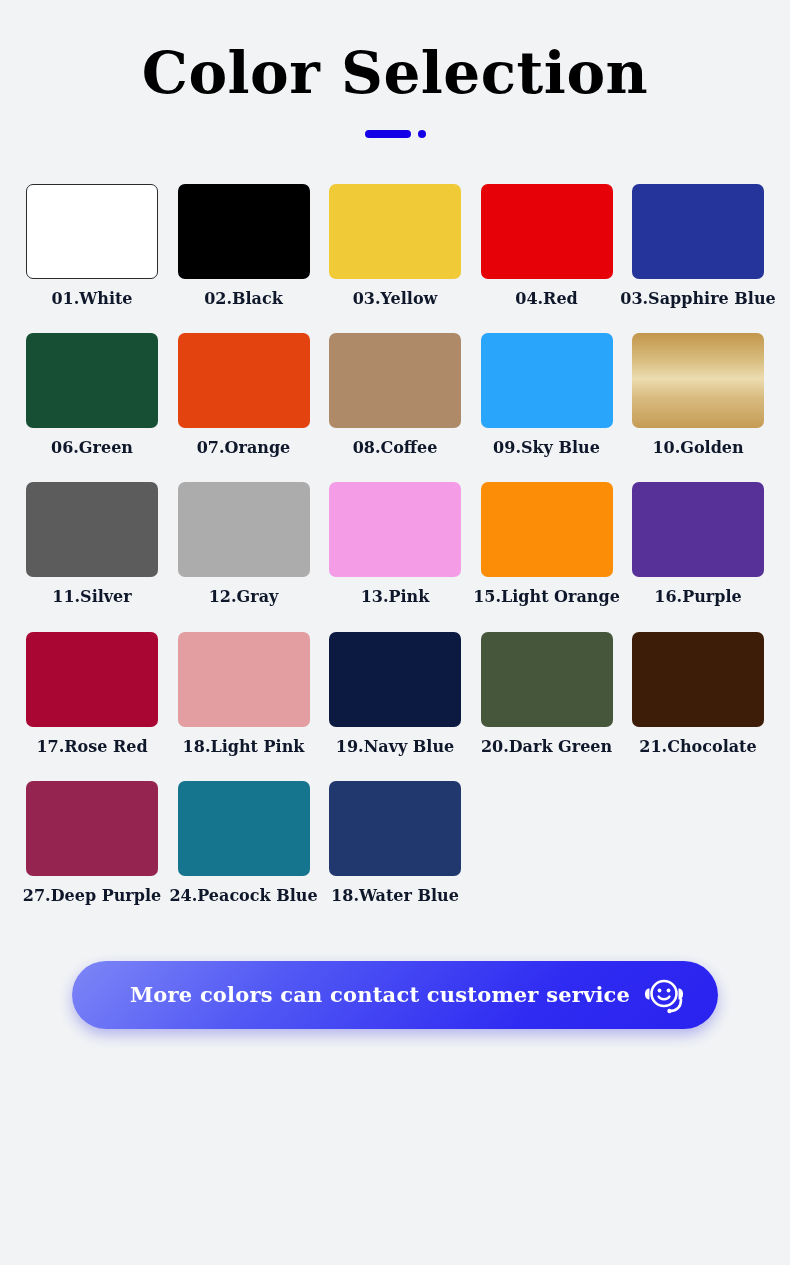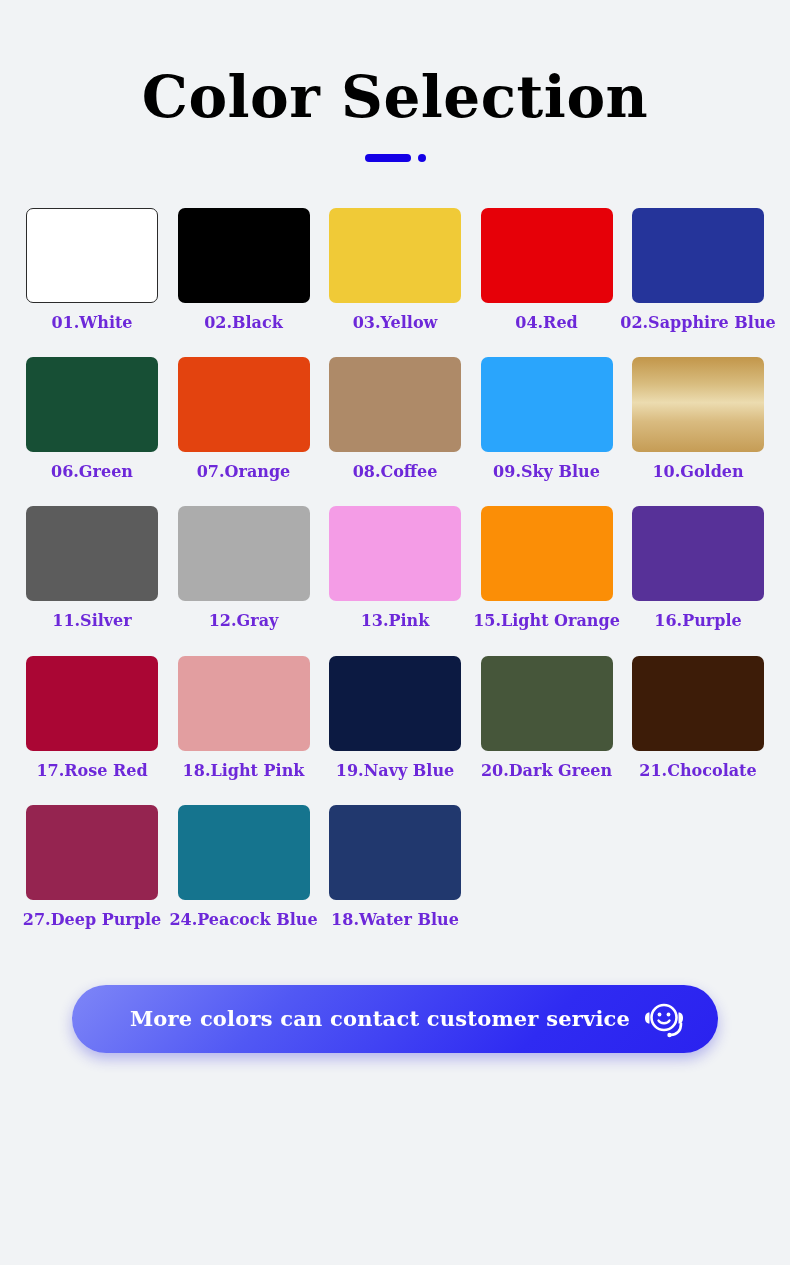--- a/index.html
+++ b/index.html
@@ -18,21 +18,21 @@
 
   .page {
     width: 790px;
     height: 1265px;
     position: relative;
     box-sizing: border-box;
   }
 
   
   .header {
-    padding-top: 68px;
+    padding-top: 44px;
     text-align: center;
   }
   .page-title {
     font-family: "DejaVu Serif", "Liberation Serif", serif;
     font-size: 58px;
     font-weight: 700;
     color: #000000;
     letter-spacing: 0.5px;
     line-height: 1.0;
     margin: 0;
@@ -80,21 +80,21 @@
     box-sizing: border-box;
   }
   .swatch-chip.bordered {
     border: 1px solid #2b2b2b;
   }
   .swatch-label {
     margin-top: 10px;
     font-family: "DejaVu Serif", "Liberation Serif", serif;
     font-size: 16px;
     font-weight: 700;
-    color: #6d28d9;
+    color: #0f172a;
     white-space: nowrap;
     text-align: center;
     line-height: 1.2;
   }
 
   
   .cta-wrap {
     margin-top: 56px;
     display: flex;
     justify-content: center;
@@ -158,21 +158,21 @@
       <div class="swatch-cell">
         <div class="swatch-chip" style="background: rgb(240, 202, 55);"></div>
         <div class="swatch-label">03.Yellow</div>
       </div>
       <div class="swatch-cell">
         <div class="swatch-chip" style="background: rgb(230, 0, 8);"></div>
         <div class="swatch-label">04.Red</div>
       </div>
       <div class="swatch-cell">
         <div class="swatch-chip" style="background: rgb(37, 52, 154);"></div>
-        <div class="swatch-label">02.Sapphire Blue</div>
+        <div class="swatch-label">03.Sapphire Blue</div>
       </div>
       <div class="swatch-cell">
         <div class="swatch-chip" style="background: rgb(23, 79, 53);"></div>
         <div class="swatch-label">06.Green</div>
       </div>
       <div class="swatch-cell">
         <div class="swatch-chip" style="background: rgb(227, 67, 15);"></div>
         <div class="swatch-label">07.Orange</div>
       </div>
       <div class="swatch-cell">

